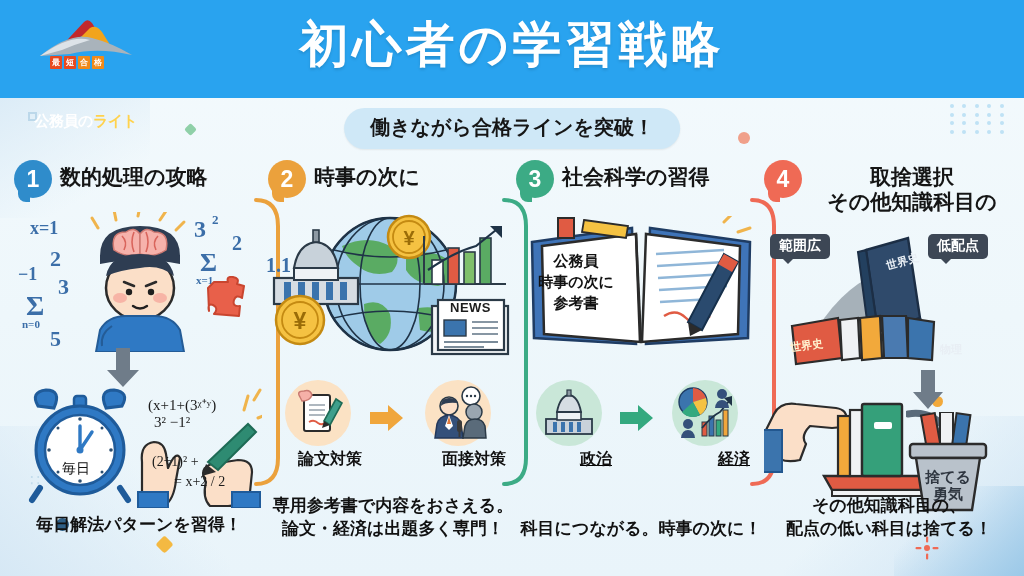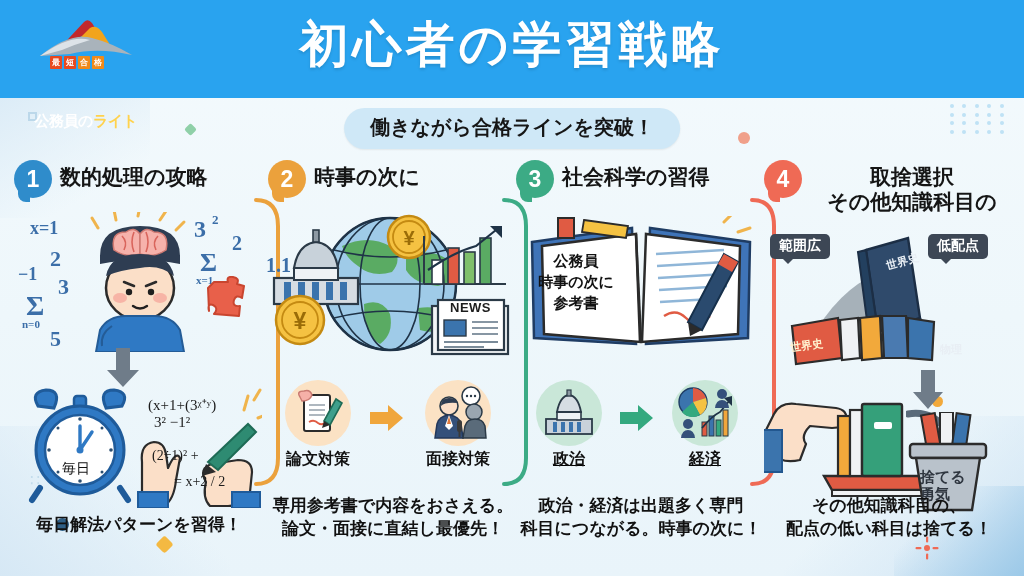--- a/index.html
+++ b/index.html
@@ -74,35 +74,35 @@
   .col-4 .col-head { text-align:center; flex:1; }
 
   .caption { position:absolute; left:0; bottom:4px; width:100%; text-align:center;
              font-size:17px; font-weight:bold; color:#111; line-height:1.32; }
 
   
   .art { position:relative; width:250px; height:300px; }
   .sym { position:absolute; color:#3b6ea8; font-weight:bold;
          font-family:"Liberation Serif",serif; }
 
-  .mini { position:absolute; text-align:center; }
+  .mini { position:absolute; text-align:right; }
   .mini-circle { width:66px; height:66px; border-radius:50%; margin:0 auto;
                  display:flex; align-items:center; justify-content:center; }
   .mini-label { font-size:16px; font-weight:bold; color:#111; margin-top:3px;
                 white-space:nowrap; }
   .c-orange { background:#fbe2c4; }
   .c-green  { background:#c9e7d8; }
   .tag { position:absolute; background:#3d4755; color:#fff; font-size:14px;
          font-weight:bold; padding:3px 9px 4px; border-radius:5px; white-space:nowrap; }
   .tag::after { content:""; position:absolute; bottom:-5px; left:12px;
                 border-left:6px solid transparent; border-right:6px solid transparent;
                 border-top:6px solid #3d4755; }
 
   .bin-text { position:absolute; font-size:13px; font-weight:bold; color:#2f3640;
-              line-height:1.15; }
+              text-align:center; line-height:1.15; }
   .book-text { position:absolute; font-size:13px; font-weight:bold; color:#111;
                text-align:center; line-height:1.3; }
   .clock-text { position:absolute; font-size:14px; font-weight:normal; color:#111; }
   .formula { position:absolute; color:#1c1c1c; font-family:"Liberation Serif",serif; }
   .news-text { position:absolute; font-size:11px; font-weight:bold; color:#1d1d1d;
                letter-spacing:.5px; }
   .spine-text { position:absolute; font-size:8px; font-weight:bold; color:#fff; }
 </style>
 </head>
 <body>
@@ -276,21 +276,21 @@
         <path d="M76 74 L116 36 L124 44 L86 82 Z" fill="#2e8b72" stroke="#1e6b56" stroke-width="2"></path>
         <path d="M74 76 L84 84 L70 88 Z" fill="#2b2b2b"></path>
         <g stroke="#f0b44c" stroke-width="3" stroke-linecap="round">
           <line x1="122" y1="12" x2="128" y2="2"></line>
             <line x1="112" y1="22" x2="116" y2="8"></line>
           <line x1="126" y1="30" x2="136" y2="26"></line>
         </g>
       </svg>
       <span class="formula" style="left:134px;top:182px;font-size:15px;">(x+1+(3ᵡ⁺ʸ)</span>
       <span class="formula" style="left:140px;top:202px;font-size:15px;">3² −1²</span>
-      <span class="formula" style="left:138px;top:236px;font-size:14px;">(2÷1)² +</span>
+      <span class="formula" style="left:138px;top:242px;font-size:14px;">(2÷1)² +</span>
       <span class="formula" style="left:160px;top:262px;font-size:14px;">= x+2 / 2</span>
     </div>
 
     <div class="caption">毎日解法パターンを習得！</div>
   </div>
 
   <div class="col col-2">
     <div class="head-row">
       <div class="badge b2">2</div>
       <div class="col-head">時事の次に</div>
@@ -398,21 +398,21 @@
             <rect x="28" y="34" width="5" height="12" rx="2.5" fill="#3a3a3a"></rect>
             <rect x="29.5" y="44" width="2" height="7" fill="#3a3a3a"></rect>
           </svg>
         </div>
         <div class="mini-label">面接対策</div>
       </div>
     </div>
 
     <div class="caption" style="bottom:0px;">
       <div>専用参考書で内容をおさえる。</div>
-      <div>論文・面接に直結し最優先！</div>
+      <div>論文・経済は出題多く専門！</div>
     </div>
   </div>
 
   <div class="col col-3">
     <div class="head-row">
       <div class="badge b3">3</div>
       <div class="col-head">社会科学の習得</div>
     </div>
 
     <div class="art">
@@ -491,21 +491,20 @@
             <path d="M39 22 Q40 14 46 14 Q52 14 53 22 Z" fill="#34507a"></path>
             <circle cx="12" cy="38" r="5" fill="#34507a"></circle>
             <path d="M5 52 Q6 44 12 44 Q18 44 19 52 Z" fill="#34507a"></path>
           </svg>
         </div>
         <div class="mini-label">経済</div>
       </div>
     </div>
 
     <div class="caption" style="bottom:0px;">
-      <div>政治・経済は出題多く専門</div>
       <div>科目につながる。時事の次に！</div>
     </div>
   </div>
 
   <div class="col col-4">
     <div class="head-row">
       <div class="badge b4">4</div>
       <div class="col-head">
         <div>取捨選択</div>
         <div>その他知識科目の</div>

